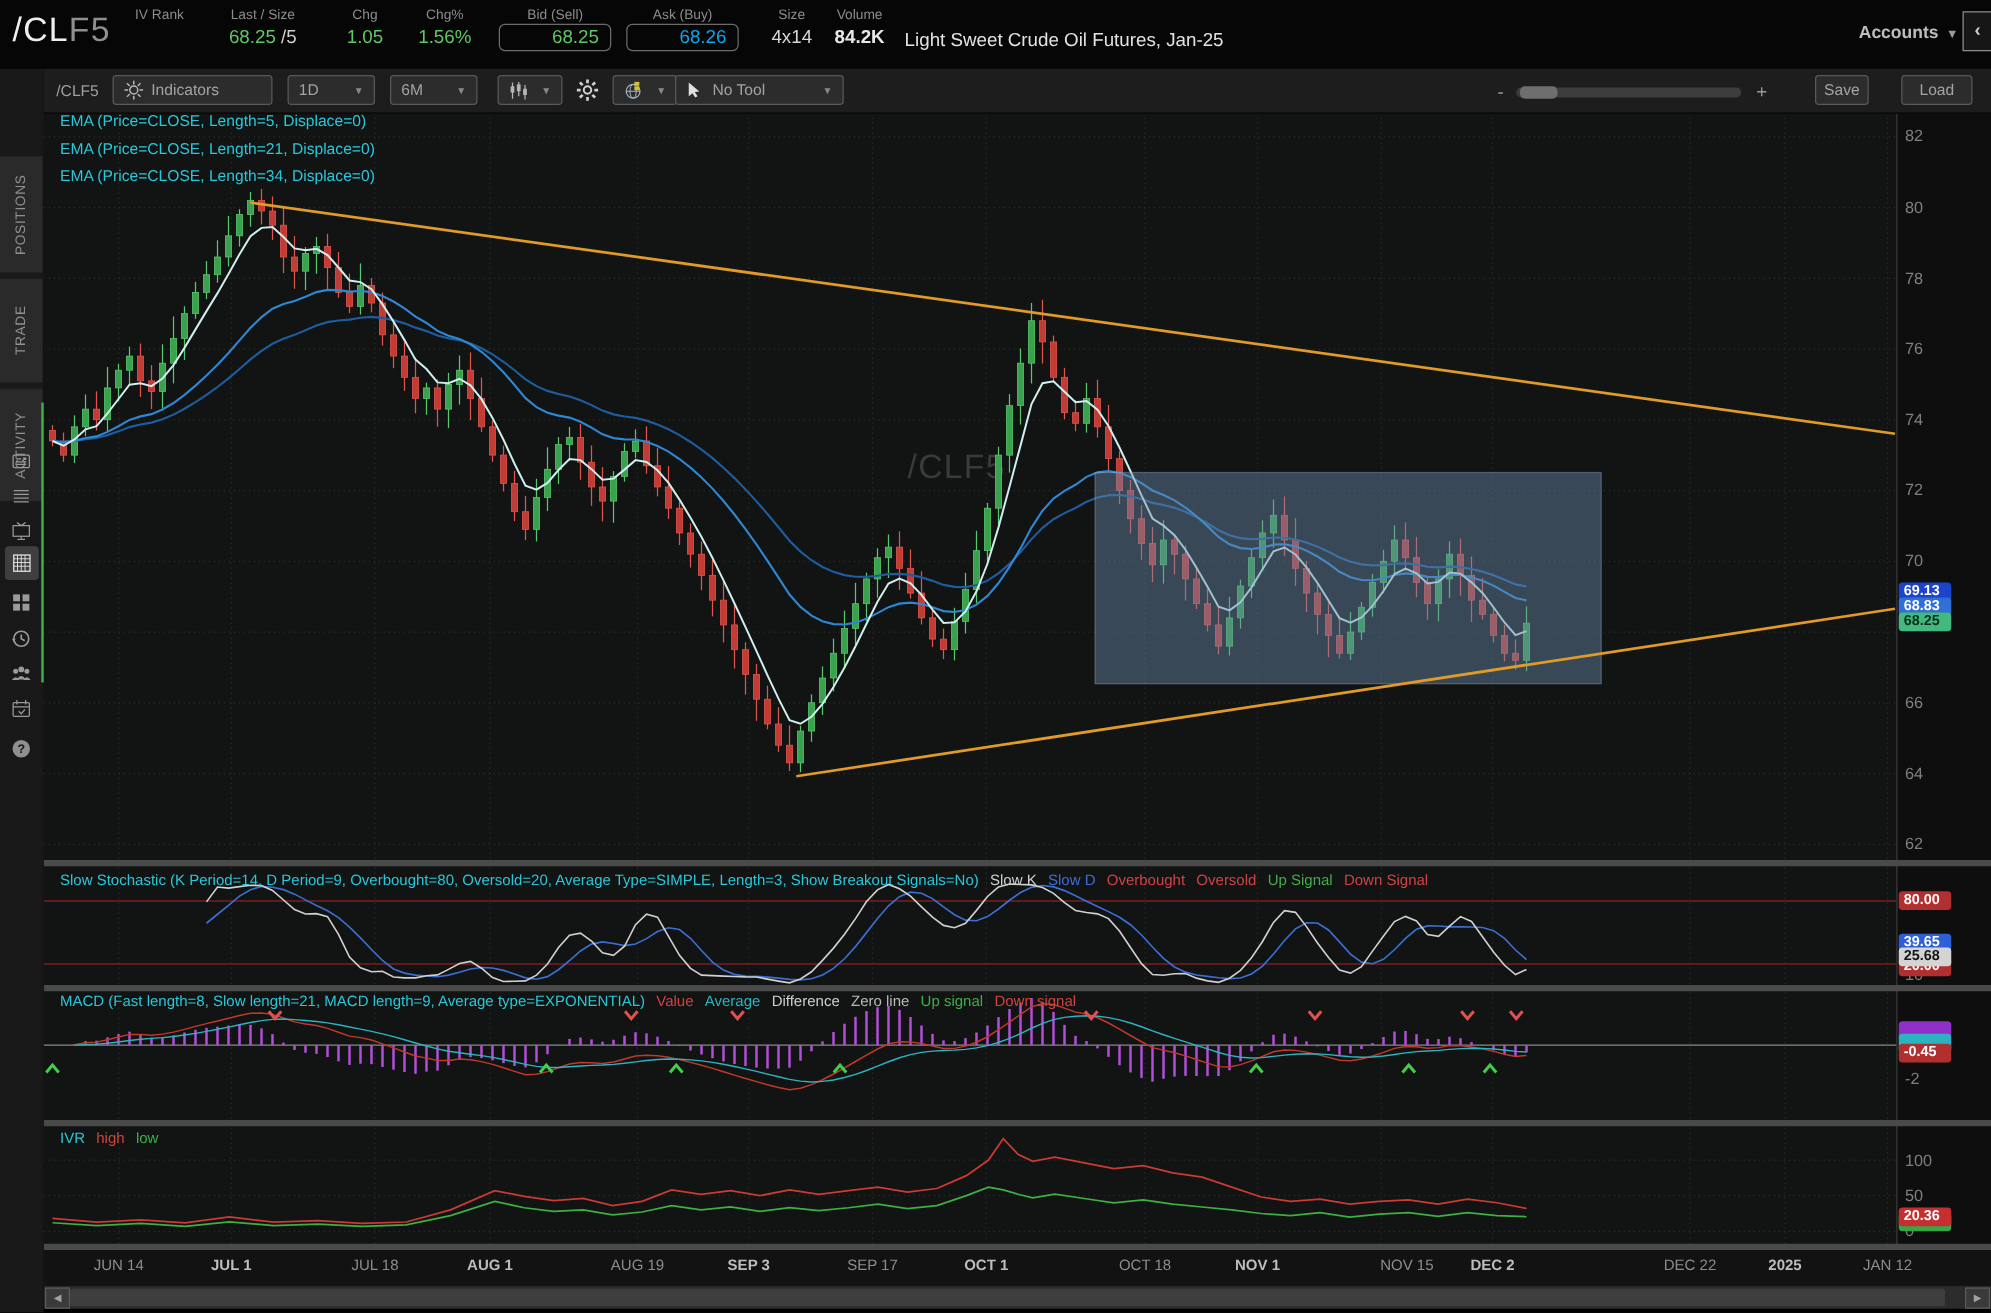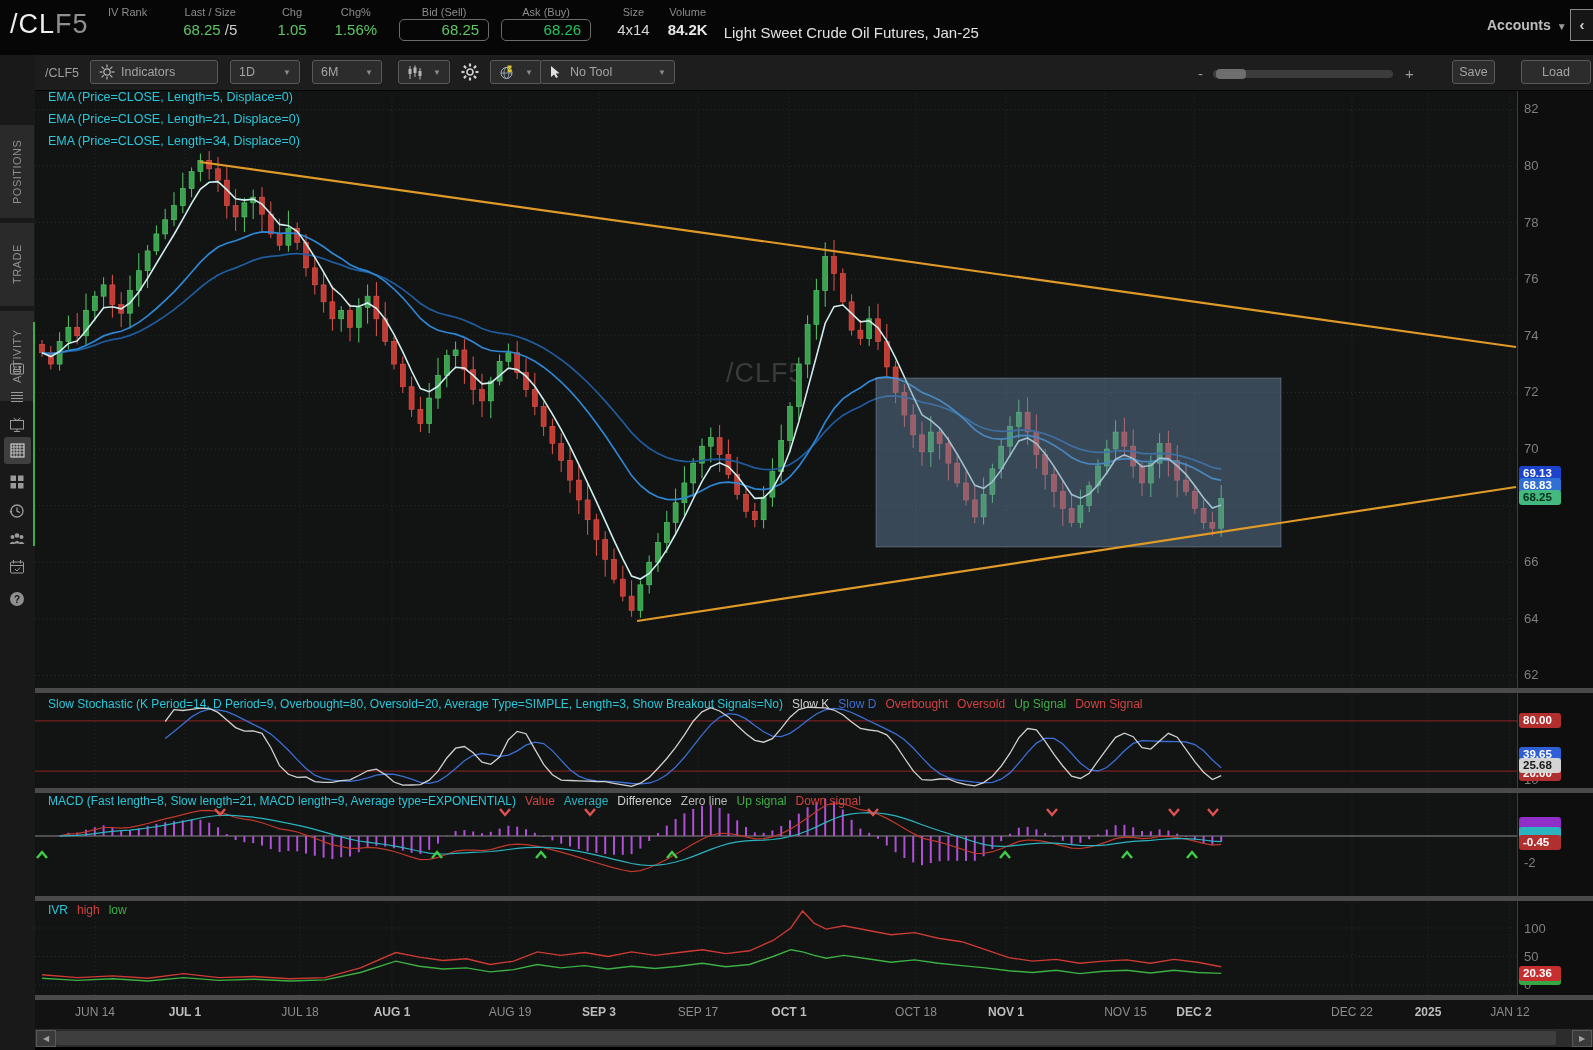--- a/index.html
+++ b/index.html
@@ -639,21 +639,21 @@
       <div class="hfield" style="margin-right: 22px;">
         <div class="hlabel">Chg%</div>
         <div class="hvalue"><span style="color: rgb(94, 199, 99);">1.56%</span></div>
       </div>
       <div class="hfield" style="margin-right: 12px;">
         <div class="hlabel">Bid (Sell)</div>
         <div class="hvalue boxed"><span style="color: rgb(94, 199, 99);">68.25</span></div>
       </div>
       <div class="hfield" style="margin-right: 26px;">
         <div class="hlabel">Ask (Buy)</div>
-        <div class="hvalue boxed"><span style="color: #22c55e;">68.26</span></div>
+        <div class="hvalue boxed"><span style="color: #0ea5e9;">68.26</span></div>
       </div>
       <div class="hfield" style="margin-right: 18px;">
         <div class="hlabel">Size</div>
         <div class="hvalue"><span style="color: rgb(214, 214, 214);">4x14</span></div>
       </div>
       <div class="hfield" style="margin-right: 0;">
         <div class="hlabel">Volume</div>
         <div class="hvalue" style="font-weight: bold;"><span style="color: rgb(232, 232, 232);">84.2K</span></div>
       </div>
     </div>
@@ -731,21 +731,21 @@
     <span>No Tool</span>
       <span class="dd">▼</span>
   </div>
   <span id="zoom-minus" style="position:absolute;left:1163px;top:10px;color:#9a9a9a;font-size:15px;">-</span>
   <div id="zoomtrack" style="left:1178px;"></div>
   <div id="zoomhandle" style="left:1181px;"></div>
   <span id="zoom-plus" style="position:absolute;left:1370px;top:10px;color:#9a9a9a;font-size:15px;">+</span>
   <div class="tbtn" style="left:1417px;width:43px;justify-content:center;">
       <span>Save</span>
     </div>
-  <div class="tbtn" style="left:1486px;width:70px;justify-content:center;">
+  <div class="tbtn" style="left:1486px;width:57px;justify-content:center;">
       <span>Load</span>
     </div>
 </div>
 
 <div id="sidebar" class="abs">
   <div id="tabs-holder">
       <div class="vtab" style="top: 70px; height: 93px; line-height: 34px;">POSITIONS</div>
       <div class="vtab" style="top: 168px; height: 83px; line-height: 34px;">TRADE</div>
       <div class="vtab" style="top: 256px; height: 90px; line-height: 34px;">ACTIVITY</div>
     </div>

